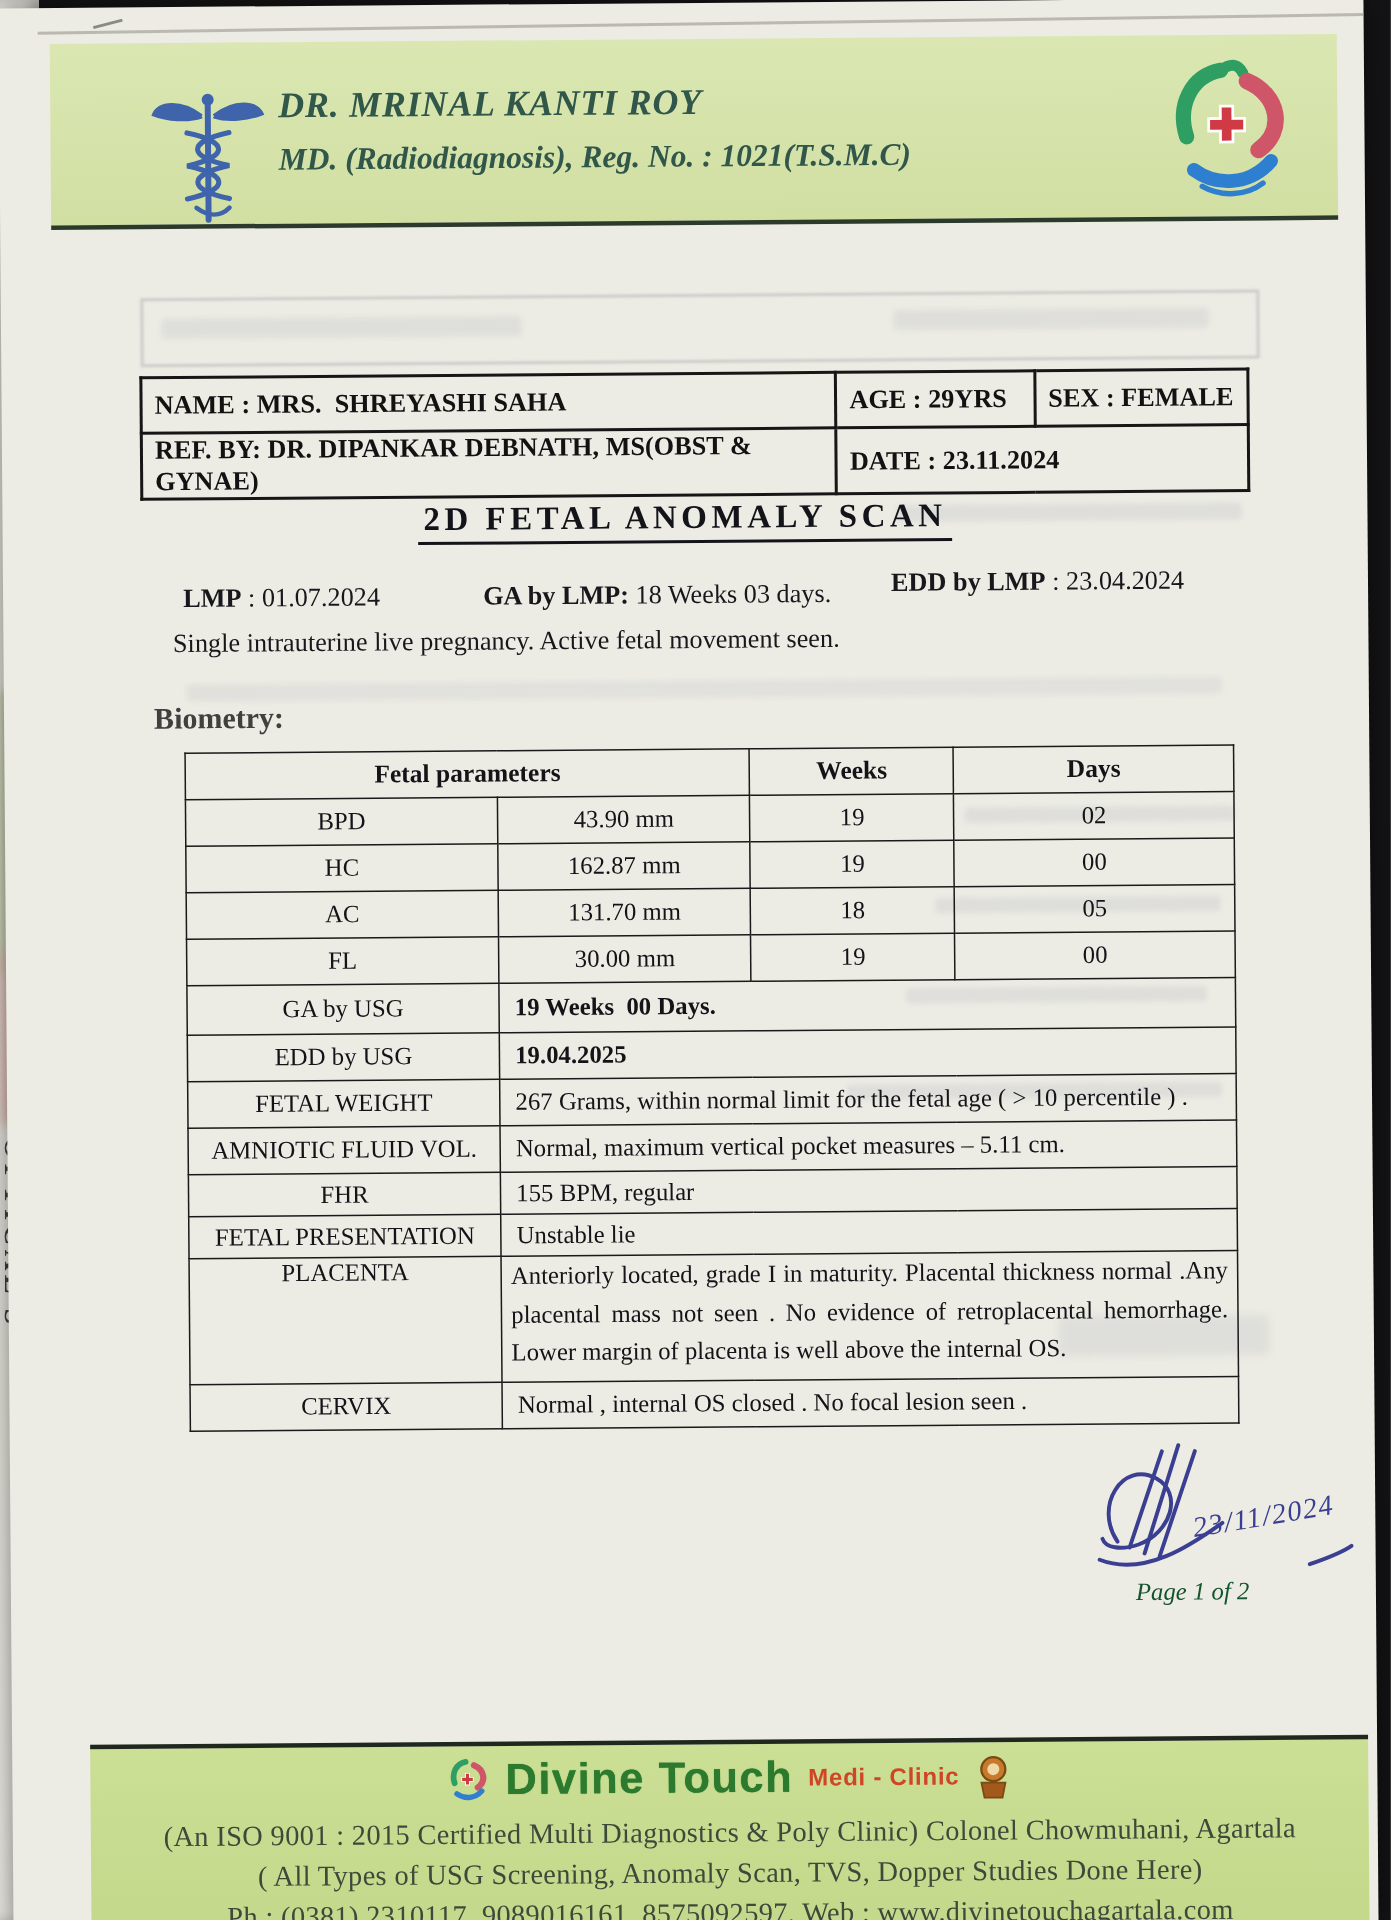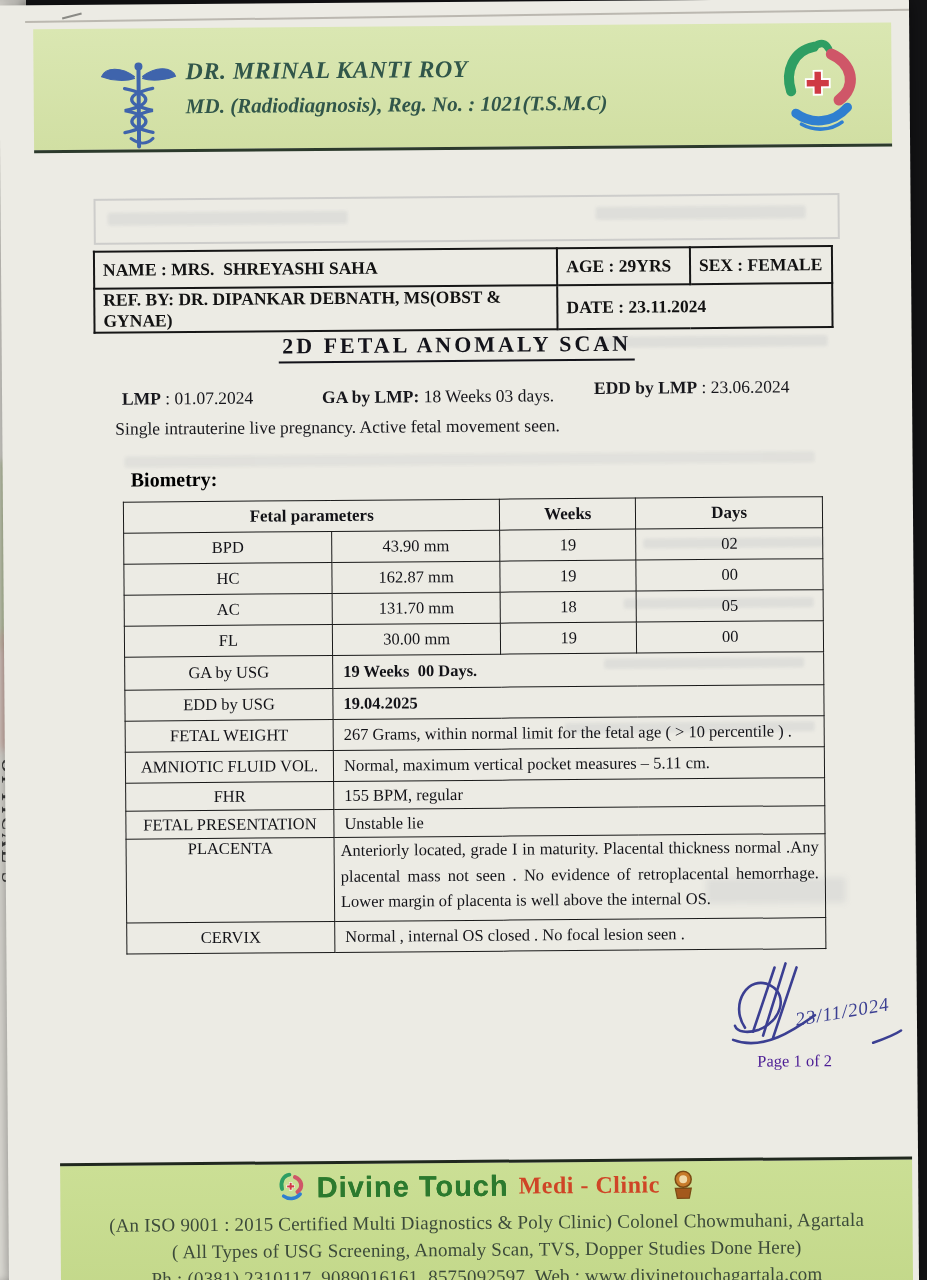--- a/index.html
+++ b/index.html
@@ -44,50 +44,50 @@
 
   
   .title-wrap{position:absolute;left:0;top:330px;width:910px;text-align:center;}
   .title{display:inline-block;font-weight:bold;font-size:22px;letter-spacing:3px;color:#13131a;
          border-bottom:2.5px solid #13131a;padding:0 4px 2px 4px;}
 
   .lmp-row{position:absolute;left:120px;top:384px;width:720px;height:26px;font-size:17.5px;color:#17171c;}
   .lmp-row b{font-weight:bold;}
   .lmp-item{position:absolute;white-space:pre-wrap;}
   .summary{position:absolute;left:113px;top:414px;font-size:17.5px;color:#17171c;}
-  .bio-head{position:absolute;left:128px;top:464px;font-size:20px;font-weight:bold;color:#000000;}
+  .bio-head{position:absolute;left:100px;top:464px;font-size:20px;font-weight:bold;color:#404040;}
 
   
   .btable{position:absolute;left:120px;top:497px;width:700px;border-collapse:collapse;
           font-size:16.5px;color:#131318;}
   .btable td{border:1.7px solid #1a1a1a;padding:0 6px;}
   .btable td.cname{text-align:center;width:205px;}
   .btable td.cval{text-align:center;width:170px;}
   .btable td.cwk{text-align:center;width:133px;}
   .btable td.cdy{text-align:center;width:192px;}
   .btable td.span-val{text-align:left;padding-left:10px;white-space:pre-wrap;}
   .btable tr.hdr td{font-weight:bold;font-size:17px;text-align:center;height:30px;}
   .bold{font-weight:bold;}
   .placenta-val{text-align:justify;line-height:1.55;padding:4px 10px 0 10px;vertical-align:top;}
   .vtop{vertical-align:top;padding-top:5px;}
 
   
   .sig{position:absolute;left:716px;top:956px;}
   .sig-date{position:absolute;left:788px;top:1002px;font-style:italic;font-size:19px;
             color:#3b3f92;transform:rotate(-9deg);letter-spacing:1px;white-space:nowrap;}
-  .page-label{position:absolute;left:750px;top:1052px;font-size:16.5px;color:#4c1d95;}
+  .page-label{position:absolute;left:750px;top:1052px;font-size:16.5px;color:#14532d;font-style:italic;}
 
   
   .footer-band{position:absolute;left:52px;top:1158px;width:852px;height:130px;
                background:linear-gradient(#cbdf95,#c3d88a);border-top:3px solid #20281e;}
   .footer-logo-row{position:absolute;left:0;top:7px;width:100%;display:flex;align-items:center;
                    justify-content:center;gap:10px;}
   .clinic-name{font-family:"Liberation Sans",sans-serif;font-weight:bold;font-size:29px;
                color:#2c7a2e;letter-spacing:1px;text-shadow:0 0 .6px #2c7a2e;}
-  .clinic-type{font-family:Liberation Serif, serif;font-weight:bold;font-size:24px;
+  .clinic-type{font-family:Liberation Sans, sans-serif;font-weight:bold;font-size:16px;
                color:#cf4526;letter-spacing:.5px;}
   .footer-line{position:absolute;width:100%;text-align:center;font-size:19px;color:#3c4a3a;
                letter-spacing:.2px;}
 </style>
 </head>
 <body>
 
 <div class="stage">
 
   <div class="side-sheet">
@@ -153,21 +153,21 @@
     </tbody>
       </table>
 
     <div class="title-wrap">
       <span class="title">2D FETAL ANOMALY SCAN</span>
     </div>
 
     <div class="lmp-row">
       <span class="lmp-item" style="left:0;top:0;"><b>LMP</b><span> : 01.07.2024</span></span>
       <span class="lmp-item" style="left:200px;top:0;"><b>GA by LMP:</b><span> 18 Weeks 03 days.</span></span>
-      <span class="lmp-item" style="left:472px;top:-7px;"><b>EDD by LMP</b><span> : 23.06.2024</span></span>
+      <span class="lmp-item" style="left:472px;top:-7px;"><b>EDD by LMP</b><span> : 23.04.2024</span></span>
     </div>
 
     <div class="summary">Single intrauterine live pregnancy. Active fetal movement seen.</div>
     <div class="bio-head">Biometry:</div>
 
     <table class="btable">
       <tbody>
           <tr class="hdr">
         <td colspan="2">Fetal parameters</td>
         <td class="cwk">Weeks</td>

